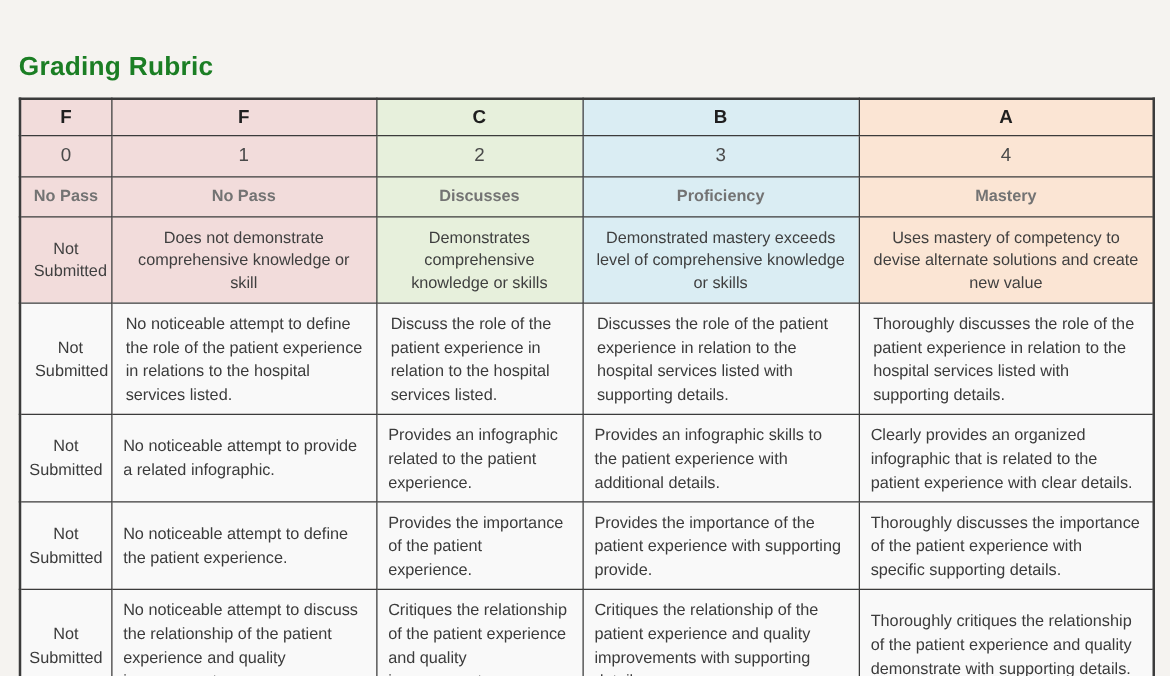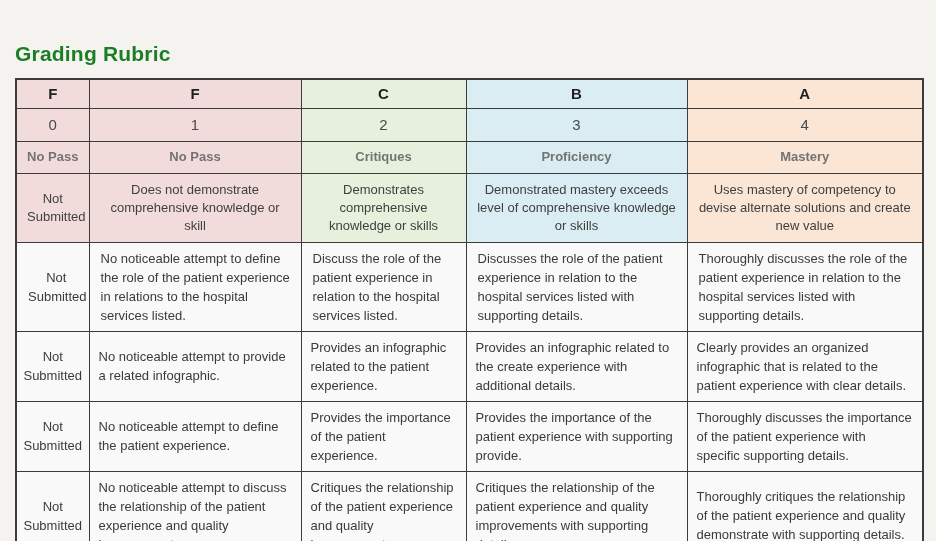--- a/index.html
+++ b/index.html
@@ -83,21 +83,21 @@
       <tr class="row-points">
         <td>0</td>
         <td>1</td>
         <td>2</td>
         <td>3</td>
         <td>4</td>
       </tr>
       <tr class="row-labels">
         <td>No Pass</td>
         <td>No Pass</td>
-        <td>Critiques</td>
+        <td>Discusses</td>
         <td>Proficiency</td>
         <td>Mastery</td>
       </tr>
       <tr class="row-desc">
         <td>Not Submitted</td>
         <td>Does not demonstrate comprehensive knowledge or skill</td>
         <td>Demonstrates comprehensive knowledge or skills</td>
         <td>Demonstrated mastery exceeds level of comprehensive knowledge or skills</td>
         <td>Uses mastery of competency to devise alternate solutions and create new value</td>
       </tr>
@@ -106,21 +106,21 @@
         <td class="center">Not Submitted</td>
         <td>No noticeable attempt to define the role of the patient experience in relations to the hospital services listed.</td>
         <td>Discuss the role of the patient experience in relation to the hospital services listed.</td>
         <td>Discusses the role of the patient experience in relation to the hospital services listed with supporting details.</td>
         <td>Thoroughly discusses the role of the patient experience in relation to the hospital services listed with supporting details.</td>
       </tr>
       <tr class="row-body h69">
         <td class="center">Not Submitted</td>
         <td>No noticeable attempt to provide a related infographic.</td>
         <td>Provides an infographic related to the patient experience.</td>
-        <td>Provides an infographic related to the create experience with additional details.</td>
+        <td>Provides an infographic skills to the patient experience with additional details.</td>
         <td>Clearly provides an organized infographic that is related to the patient experience with clear details.</td>
       </tr>
       <tr class="row-body h69">
         <td class="center">Not Submitted</td>
         <td>No noticeable attempt to define the patient experience.</td>
         <td>Provides the importance of the patient experience.</td>
         <td>Provides the importance of the patient experience with supporting provide.</td>
         <td>Thoroughly discusses the importance of the patient experience with specific supporting details.</td>
       </tr>
       <tr class="row-body h85">

